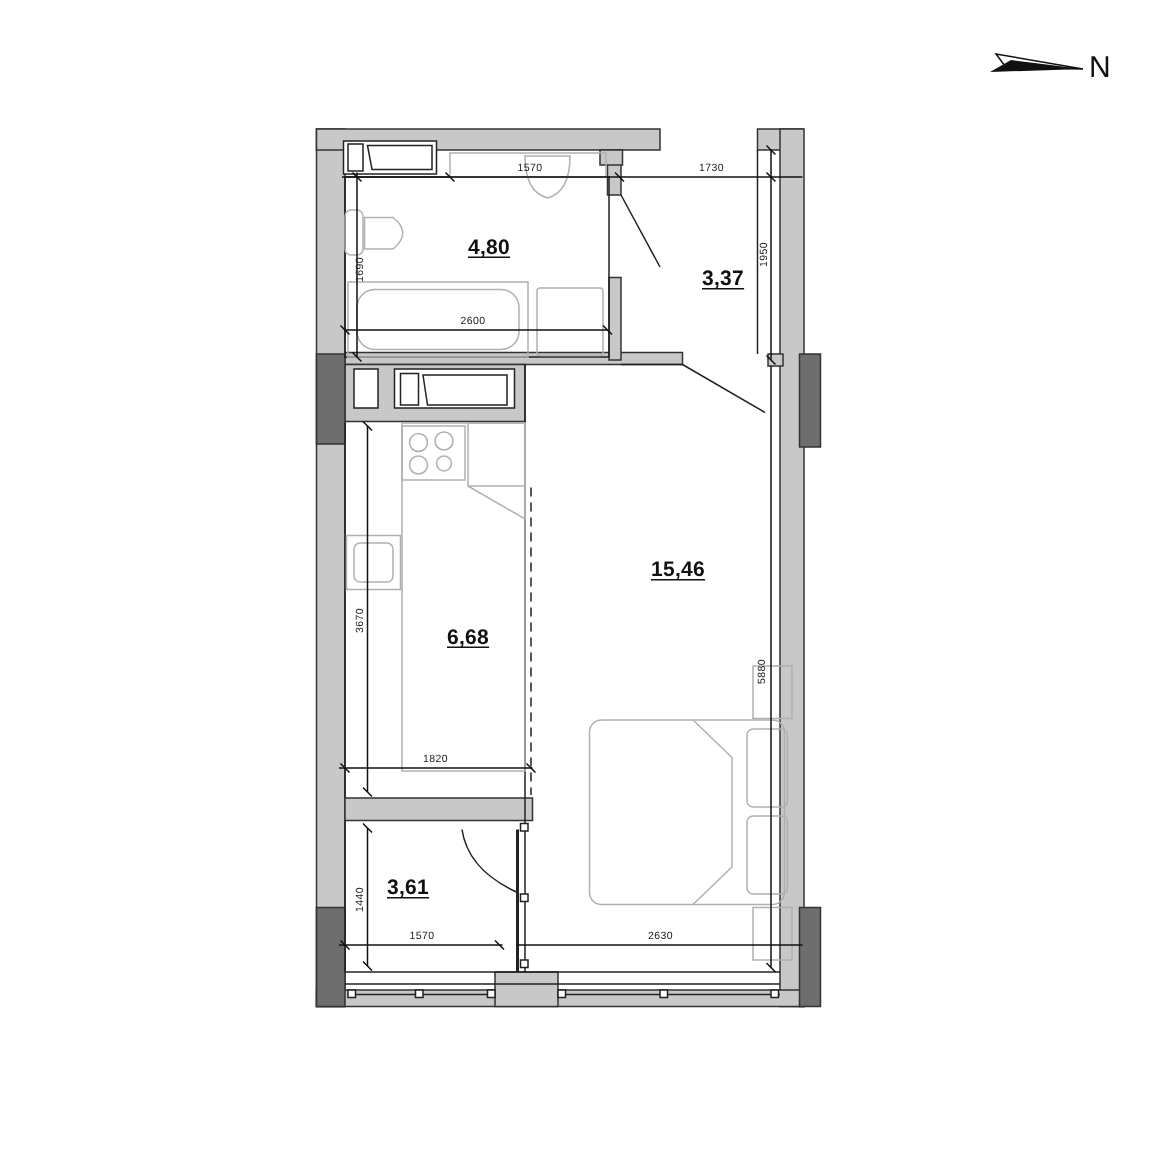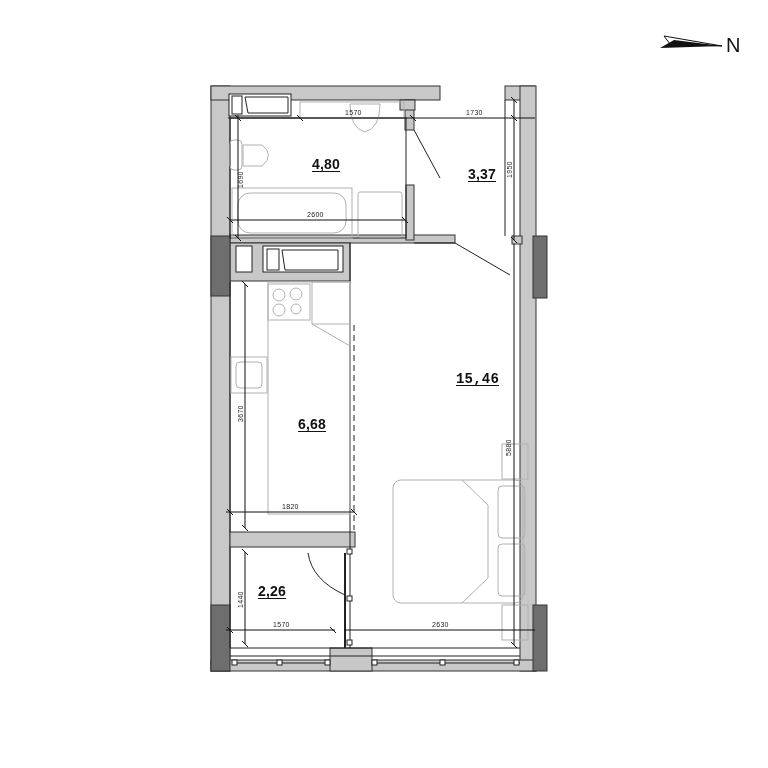--- a/index.html
+++ b/index.html
@@ -170,24 +170,24 @@
 
   <g>
     <polygon points="664,36 722,46 670,44" fill="#fff" stroke="#111" stroke-width="1"></polygon>
     <polygon points="660,48 722,46 674,40" fill="#111"></polygon>
   </g>
 </svg>
 
 <div class="north">N</div>
 
 <div class="area" style="left:312px; top:156px;">4,80</div>
-<div class="area" style="left:468px; top:166px;">3,37</div>
+<div class="area" style="left:468px; top:177px;">3,37</div>
 <div class="area" style="left:298px; top:416px;">6,68</div>
-<div class="area" style="left:456px; top:371px;font-family:Liberation Mono, monospace;">15,46</div>
-<div class="area" style="left:258px; top:583px;">2,26</div>
+<div class="area" style="left:434px; top:371px;">15,46</div>
+<div class="area" style="left:258px; top:583px;">3,61</div>
 
 <div class="dim" style="left:345px; top:109px;">1570</div>
 <div class="dim" style="left:466px; top:109px;">1730</div>
 <div class="dim v" style="left:237px; top:188px;">1690</div>
 <div class="dim v" style="left:506px; top:178px;">1950</div>
 <div class="dim" style="left:307px; top:211px;">2600</div>
 <div class="dim v" style="left:237px; top:422px;">3670</div>
 <div class="dim" style="left:282px; top:503px;">1820</div>
 <div class="dim v" style="left:505px; top:456px;">5880</div>
 <div class="dim v" style="left:237px; top:608px;">1440</div>

